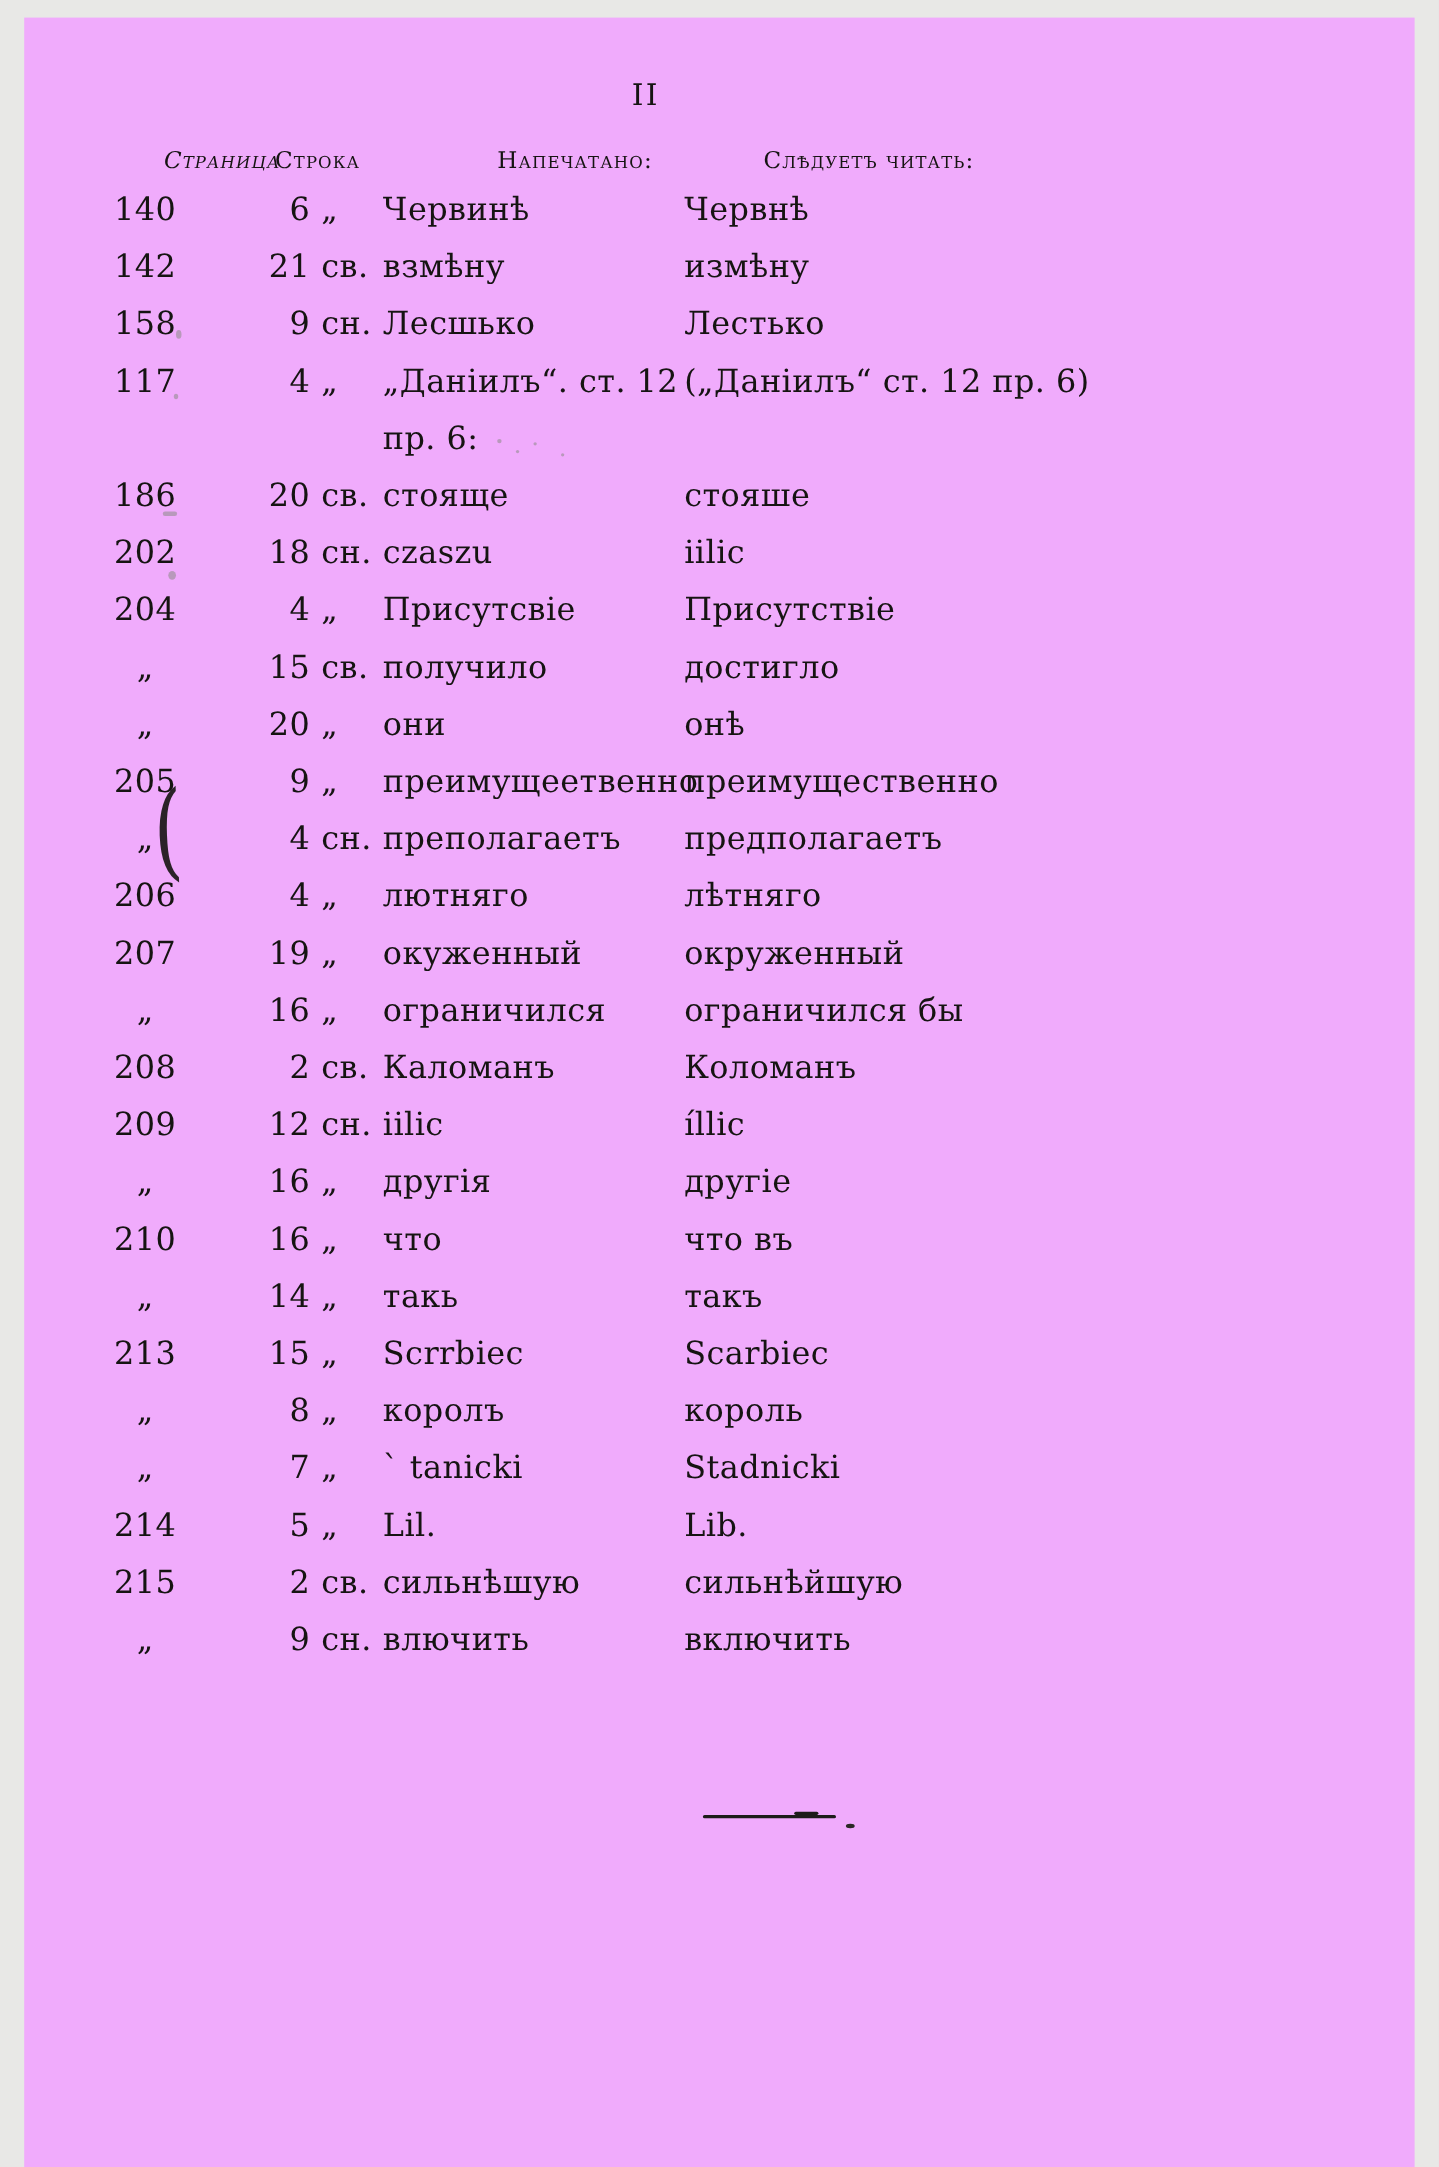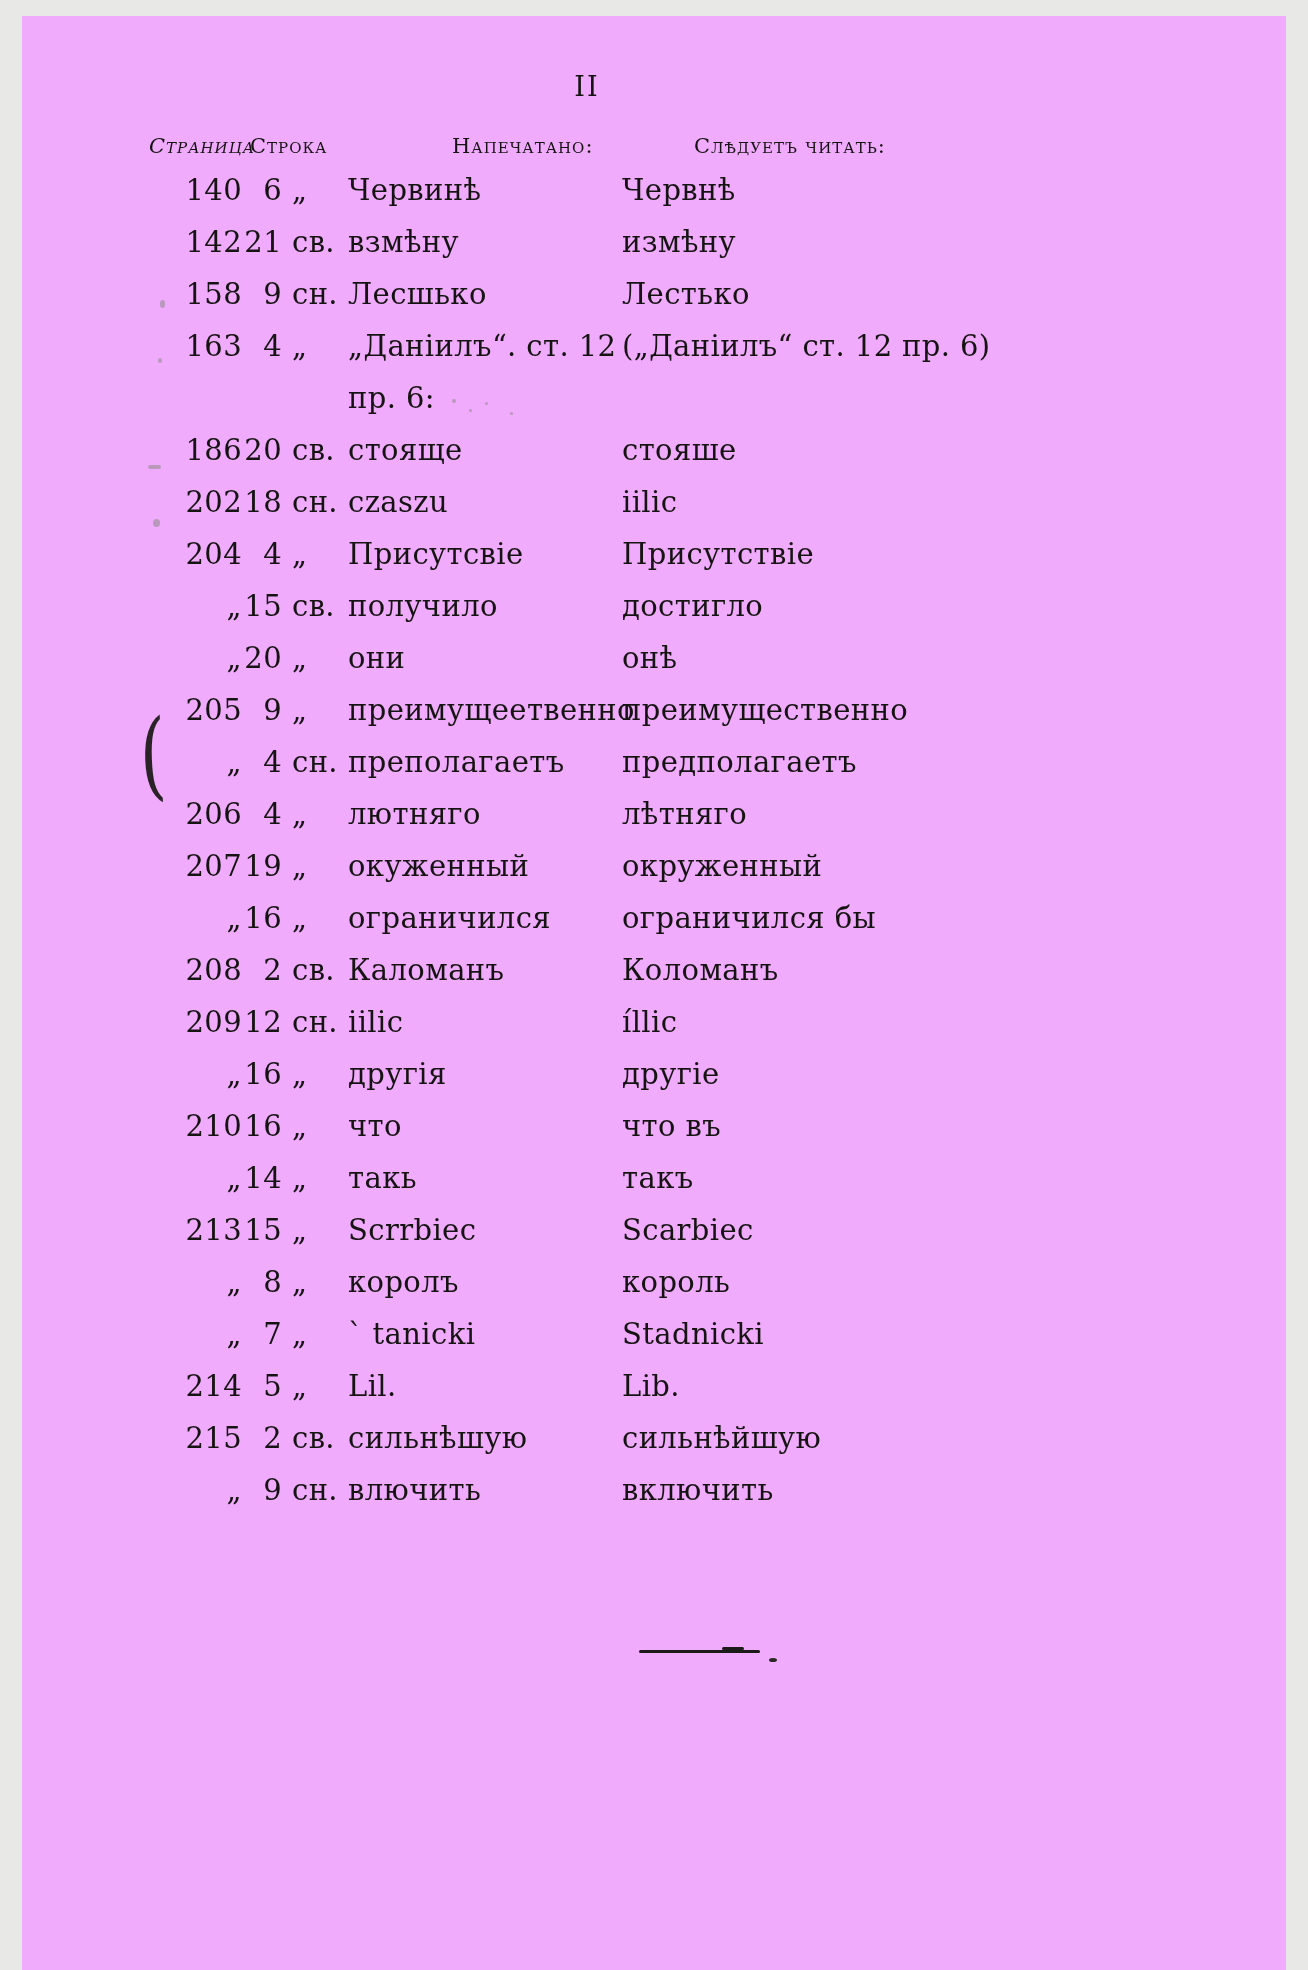--- a/index.html
+++ b/index.html
@@ -45,21 +45,21 @@
     top: 148px;
     width: 1308px;
   }
   .row {
     display: grid;
     grid-template-columns: 220px 40px 66px 274px auto;
     font-size: 29px;
     line-height: 52px;
     letter-spacing: 0.4px;
   }
-  .c-page { text-align: right; }
+  .c-page { text-align: center; }
   .c-line { text-align: right; }
   .c-dir  { padding-left: 10px; }
   .c-printed { white-space: pre-line; }
   .c-corr { white-space: pre-line; }
 
   .brace {
     position: absolute;
     left: 116px;
     top: 692px;
     font-size: 96px;
@@ -143,21 +143,21 @@
 
     <div class="row">
       <span class="c-page">158</span>
       <span class="c-line">9</span>
       <span class="c-dir">сн.</span>
       <span class="c-printed">Лесшько</span>
       <span class="c-corr">Лестько</span>
     </div>
 
     <div class="row">
-      <span class="c-page">163</span>
+      <span class="c-page">117</span>
       <span class="c-line">4</span>
       <span class="c-dir">„</span>
       <span class="c-printed">„Даніилъ“. ст. 12
 пр. 6:</span>
       <span class="c-corr">(„Даніилъ“ ст. 12 пр. 6)</span>
     </div>
 
     <div class="row">
       <span class="c-page">186</span>
       <span class="c-line">20</span>

